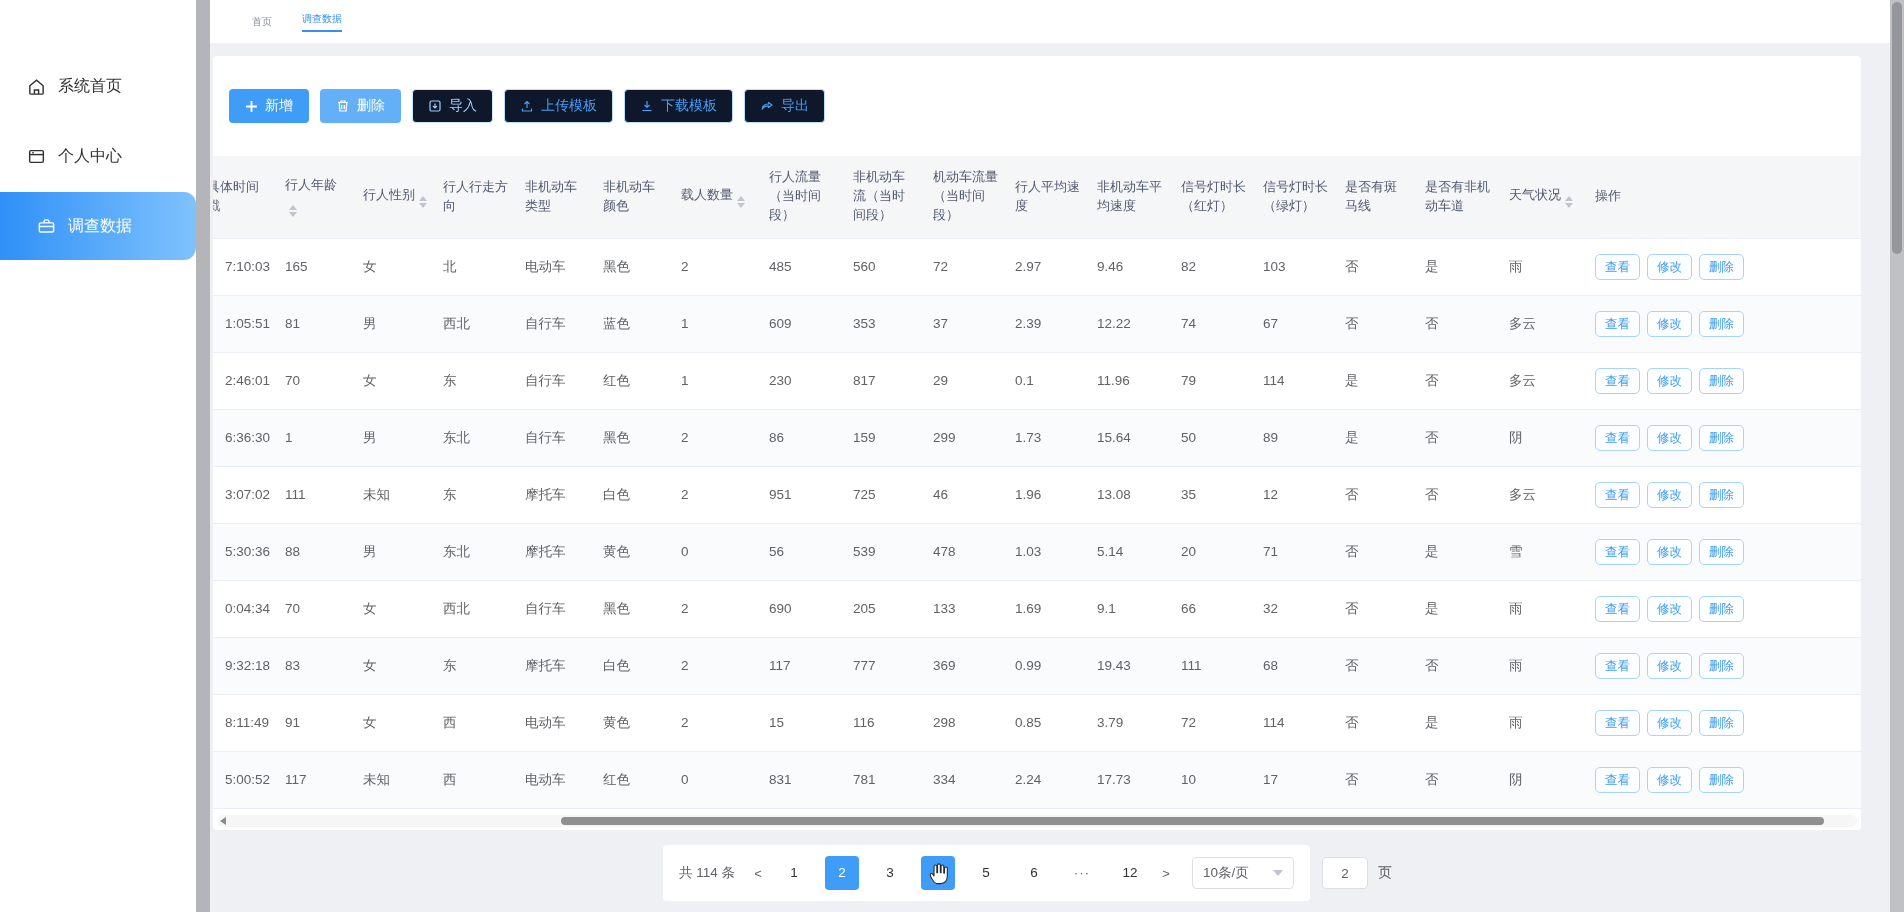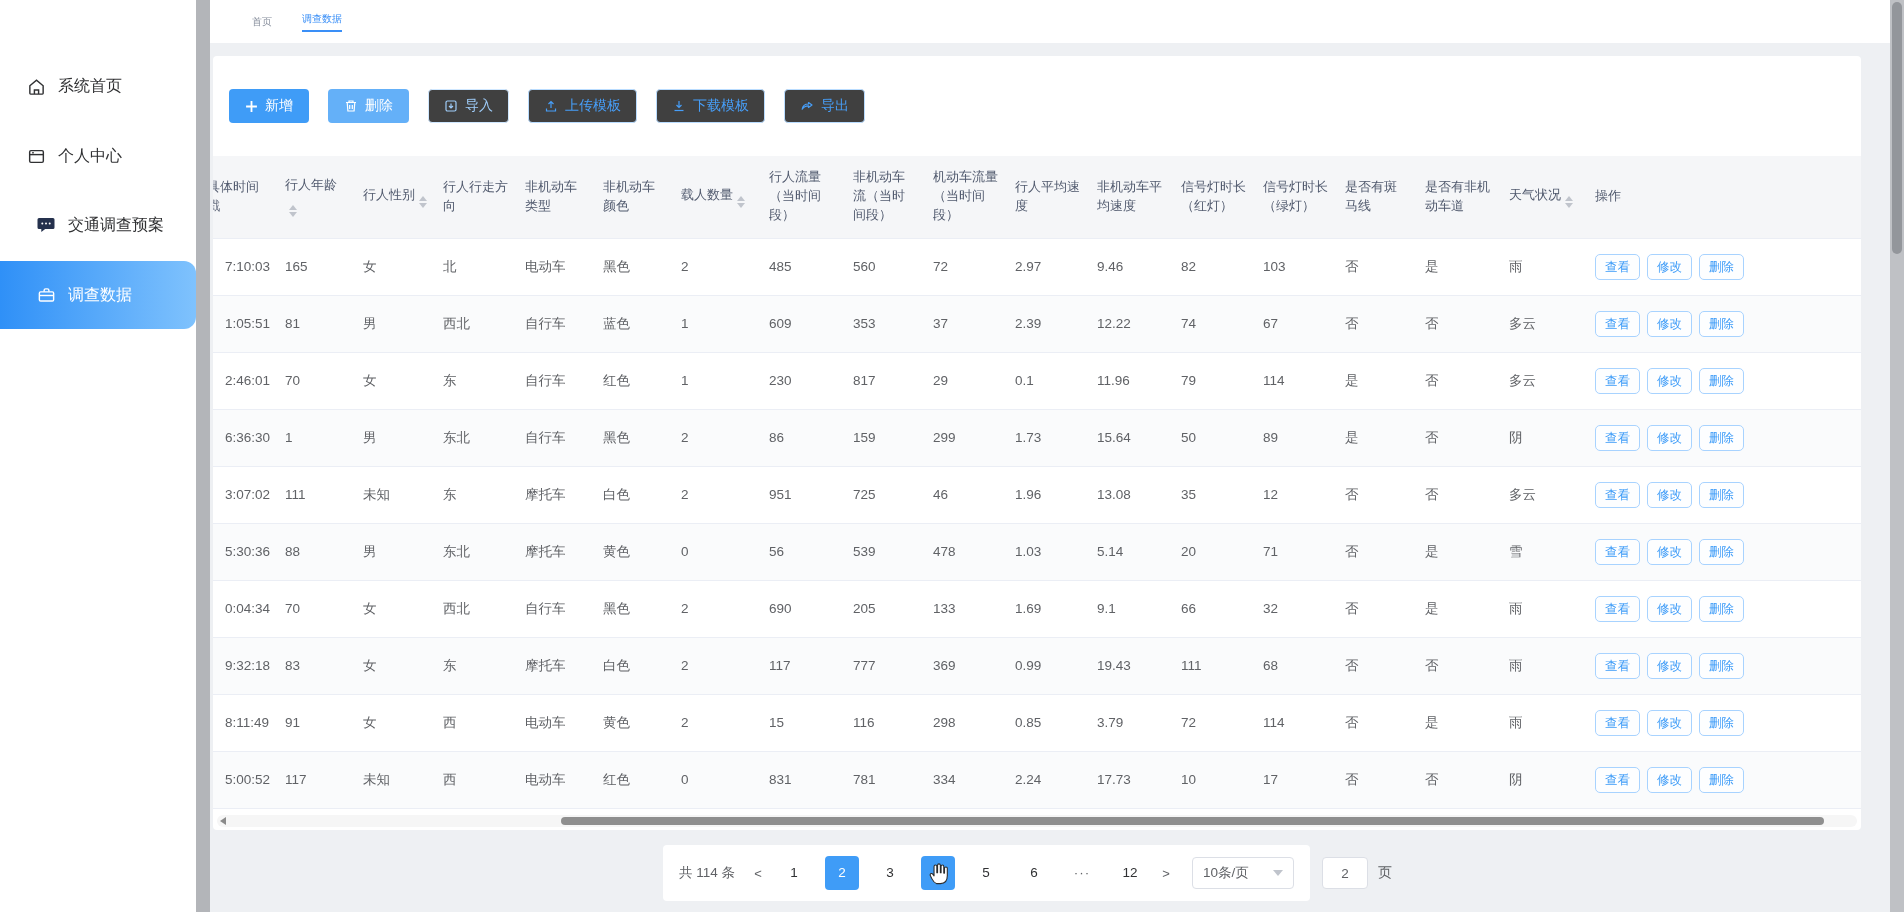--- a/index.html
+++ b/index.html
@@ -27,23 +27,23 @@
 
   
   .topbar { position:absolute; left:210px; top:0; width:1680px; height:43px; background:#fff;
     display:flex; align-items:center; padding-left:42px; gap:30px; z-index:2; }
   .crumb { font-size:10px; color:#8a919f; cursor:pointer; }
   .crumb.active { color:#3a8ff7; border-bottom:2px solid #3a8ff7; padding-bottom:4px; }
 
   
   .card { position:absolute; left:213px; top:56px; width:1648px; height:774px; background:#fff;
     border-radius:4px; z-index:2; }
-  .toolbar { display:flex; gap:19px; padding:33px 0 0 16px; }
+  .toolbar { display:flex; gap:11px; padding:33px 0 0 16px; }
   .btn { display:inline-flex; align-items:center; gap:7px; height:34px; padding:0 15px;
-    font-size:14px; border-radius:4px; cursor:pointer; border:1px solid transparent; background:#404040; }
+    font-size:14px; border-radius:4px; cursor:pointer; border:1px solid transparent; background:#0f172a; }
   .btn svg { display:block; }
   .btn.primary { background:#3f9cf7; color:#fff; }
   .btn.primary-light { background:#64b0f8; color:#fff; }
   .btn.outline { border-color:#b9dcff; color:#479ef8; }
   .btn.outline-disabled { border-color:#cfe7ff; color:#9fcdfa; }
 
   
   .table-wrap { margin-top:33px; overflow:hidden; position:relative; width:100%; }
   table { border-collapse:collapse; table-layout:fixed; width:1662px; margin-left:-14px; }
   th, td { text-align:left; font-weight:400; vertical-align:middle; }
@@ -102,31 +102,20 @@
       </div>
       <div class="side-item item-1">
         <span class="sicon">
           <svg width="19" height="19" viewBox="0 0 20 20" fill="none" stroke="#303133" stroke-width="1.5">
             <rect x="2.8" y="3.8" width="14.4" height="12.4" rx="1.4"></rect>
             <path d="M2.8 8h14.4"></path>
             <path d="M5.5 6h1.6"></path>
           </svg>
         </span>
         <span>个人中心</span>
-      </div>
-      <div class="side-item item-2 sub">
-        <span class="sicon">
-          <svg width="20" height="20" viewBox="0 0 20 20">
-            <path d="M3 3h14a1.5 1.5 0 0 1 1.5 1.5v8A1.5 1.5 0 0 1 17 14H9.2l-3.9 3v-3H3a1.5 1.5 0 0 1-1.5-1.5v-8A1.5 1.5 0 0 1 3 3z" fill="#25314d"></path>
-            <circle cx="6.3" cy="8.5" r="1" fill="#fff"></circle>
-            <circle cx="10" cy="8.5" r="1" fill="#fff"></circle>
-            <circle cx="13.7" cy="8.5" r="1" fill="#fff"></circle>
-          </svg>
-        </span>
-        <span>交通调查预案</span>
       </div>
       <div class="side-item item-3 sub active">
         <span class="sicon">
           <svg width="19" height="19" viewBox="0 0 20 20" fill="none" stroke="#fff" stroke-width="1.5">
             <rect x="2.5" y="6.2" width="15" height="9.6" rx="1.3"></rect>
             <path d="M7.5 6V4.6A1.6 1.6 0 0 1 9.1 3h1.8a1.6 1.6 0 0 1 1.6 1.6V6"></path>
             <path d="M2.5 10h15"></path>
           </svg>
         </span>
         <span>调查数据</span>

